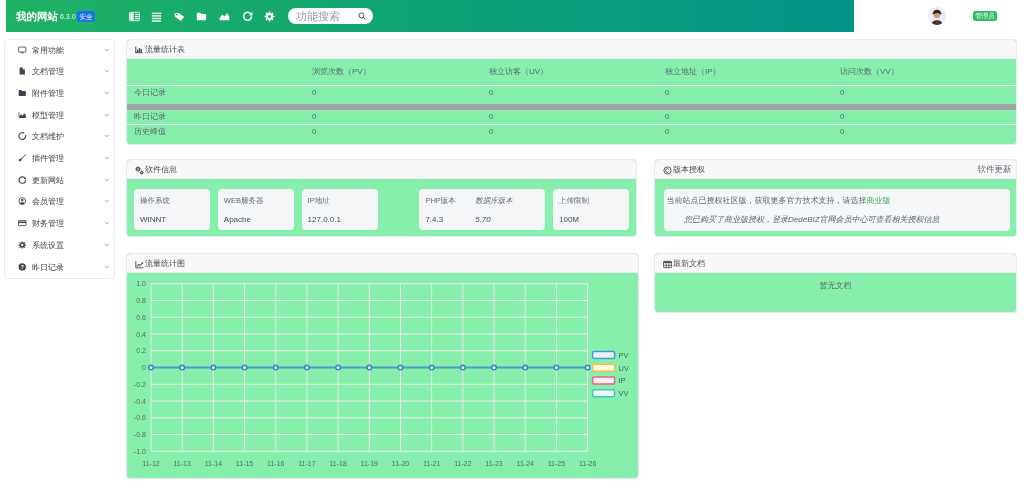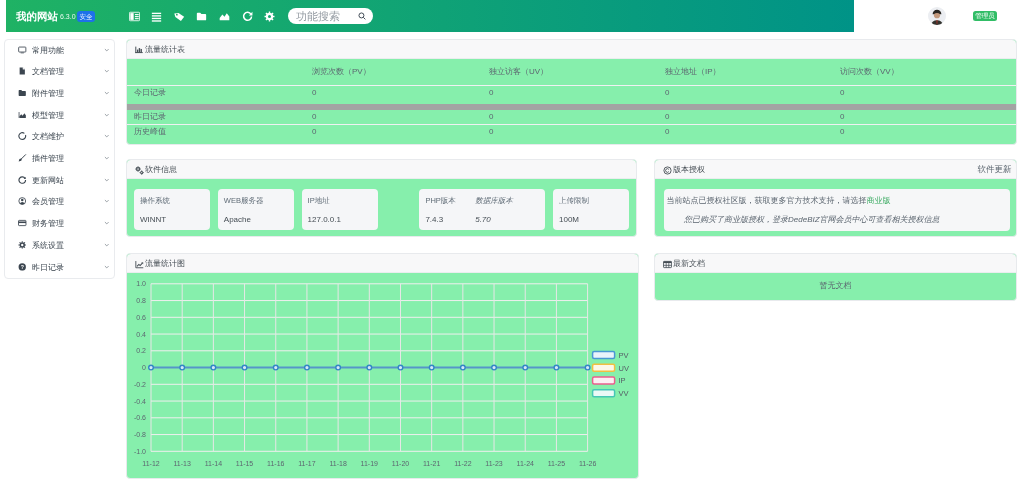--- a/index.html
+++ b/index.html
@@ -49,21 +49,21 @@
 #card3{left:654px;top:159px;width:363px;height:78px;}
 #c3box{position:absolute;left:9px;top:29px;width:346px;height:42px;background:#f6f7f8;border-radius:4px;
  font-size:8px;color:#5c6670;}
 #c3box .l1{position:absolute;left:2.5px;top:5.6px;white-space:nowrap;}
 #c3box .l2{position:absolute;left:20px;top:25.3px;white-space:nowrap;font-style:italic;}
 .green{color:#3cab63;}
 #c3up{position:absolute;right:4.5px;top:0;font-size:8.5px;color:#5c6670;line-height:19px;}
 
 #card4{left:126px;top:253px;width:513px;height:226px;}
 
-#card5{left:654px;top:253px;width:363px;height:48px;}
+#card5{left:654px;top:253px;width:363px;height:60px;}
 #nodoc{position:absolute;left:0;top:19px;width:100%;height:27px;line-height:26px;text-align:center;
  font-size:8px;color:#5c6670;}
 </style>
 </head>
 <body>
 <div id="topbar">
   <span id="brand">我的网站</span>
   <span id="ver">6.3.0</span>
   <span id="safe">安全</span>
 

